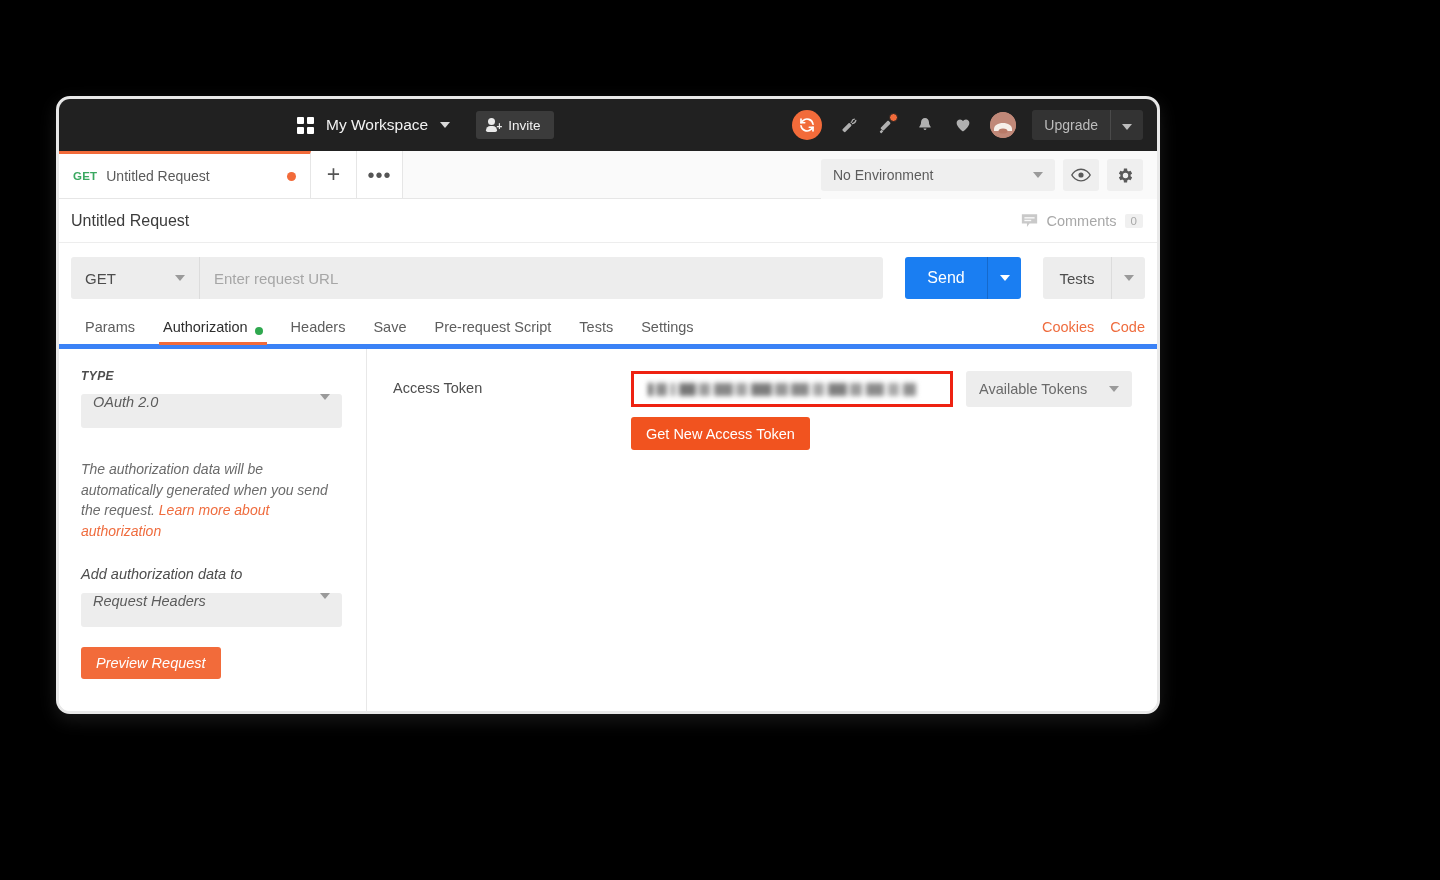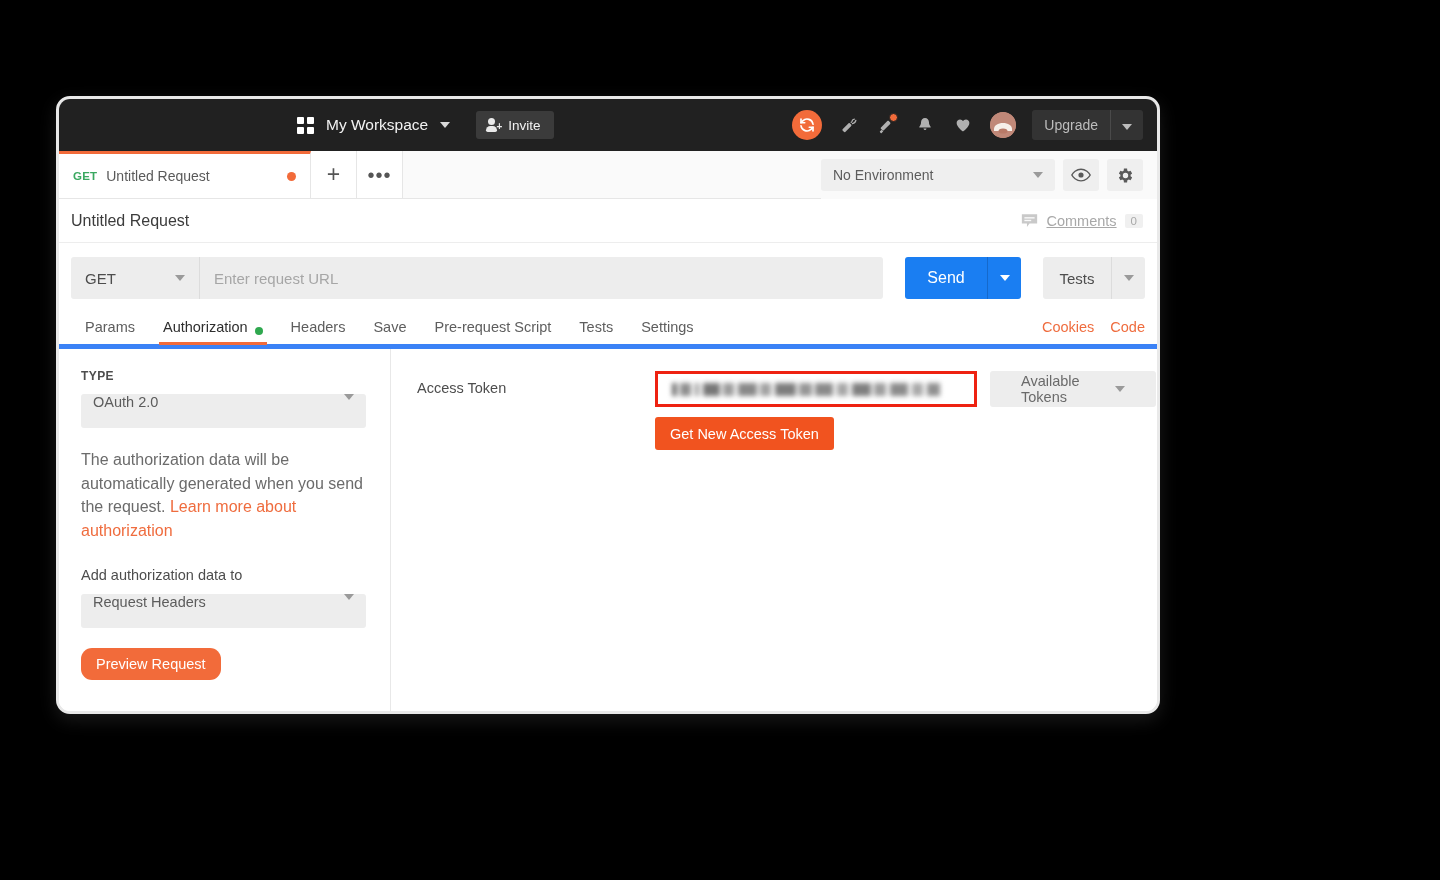--- a/index.html
+++ b/index.html
@@ -149,21 +149,21 @@
   
   .req-title-row {
     height: 44px;
     border-bottom: 1px solid #ededed;
     display: flex; align-items: center;
     padding: 0 14px 0 12px;
     background: #ffffff;
   }
   .req-title { font-size: 16px; color: #3c3c3c; }
   .comments-wrap { margin-left: auto; display:flex; align-items:center; gap:8px; cursor:pointer;}
-  .comments-lbl { color: #a8a8a8; font-size: 14.5px; text-decoration: underline; }
+  .comments-lbl { color: #a8a8a8; font-size: 14.5px; }
   .comments-count {
     background: #f0f0f0; color: #a8a8a8; font-size: 11.5px;
     padding: 1px 6px; border-radius: 2px;
   }
 
   
   .url-row {
     padding: 14px 12px 12px 12px;
     display: flex; align-items: center; gap: 11px;
     background: #ffffff;
@@ -244,44 +244,45 @@
   }
   .rl { color: #ef6c3e; font-size: 14.5px; cursor: pointer; }
 
   
   .auth-body {
     display: flex;
     height: calc(618px - 52px - 48px - 44px - 68px - 38px);
     background: #ffffff;
   }
   .auth-left {
-    width: 332px;
+    width: 308px;
     border-right: 1px solid #e8e8e8;
     padding: 20px 24px 0 22px;
+    font-style: italic;
   }
   .type-lbl { font-size: 12px; font-weight: bold; color: #4d4d4d; letter-spacing: .4px; }
   .soft-select {
     margin-top: 11px;
     height: 34px; background: #ededed; border-radius: 3px;
     display:flex; align-items:flex-start; justify-content: space-between;
     padding: 0 12px; font-size: 14.5px; color: #5c5c5c;
     cursor: pointer;
   }
   .help-text {
-    margin-top: 20px;
-    font-size: 16px; color: #6b6b6b; line-height: 1.48;
+    margin-top: 31px;
+    font-size: 14px; color: #6b6b6b; line-height: 1.48;
   }
   .help-link { color: #ef6c3e; cursor: pointer; }
   .sub-lbl { margin-top: 24px; font-size: 14.5px; color: #4d4d4d; }
   .primary-btn {
     margin-top: 20px;
     display: inline-flex; align-items:center; justify-content:center;
     background: #f26b3a; color: #ffffff;
     height: 32px; padding: 0 15px;
-    border-radius: 11px; font-size: 14.5px; cursor: pointer;
+    border-radius: 3px; font-size: 14.5px; cursor: pointer;
   }
 
   .auth-right { flex: 1; padding: 22px 0 0 26px; position: relative; }
   .token-row { display: flex; align-items: flex-start; }
   .token-lbl { width: 238px; font-size: 14.5px; color: #4d4d4d; padding-top: 9px; }
   .token-field-wrap { position: relative; }
   .token-field {
     width: 322px; height: 36px;
     border: 3px solid #ee2211;
     background: #ffffff;
@@ -309,21 +310,21 @@
         #9d9d9d 202px 214px, transparent 214px 218px,
         #8b8b8b 218px 236px, transparent 236px 240px,
         #a9a9a9 240px 251px, transparent 251px 255px,
         #909090 255px 268px, transparent 268px 272px);
   }
   .avail-select {
     margin-left: 13px;
     width: 166px; height: 36px;
     background: #ededed; border-radius: 3px;
     display: flex; align-items: center; justify-content: space-between;
-    padding: 0 31px; font-size: 14.5px; color: #6a6a6a;
+    padding: 0 13px; font-size: 14.5px; color: #6a6a6a;
     cursor: pointer;
   }
   .get-token-btn {
     margin-left: 238px; margin-top: 10px;
     display: inline-flex; align-items:center; justify-content:center;
     background: #f1531f; color: #ffffff;
     height: 33px; padding: 0 15px;
     border-radius: 3px; font-size: 14.5px; cursor: pointer;
   }
 </style>

